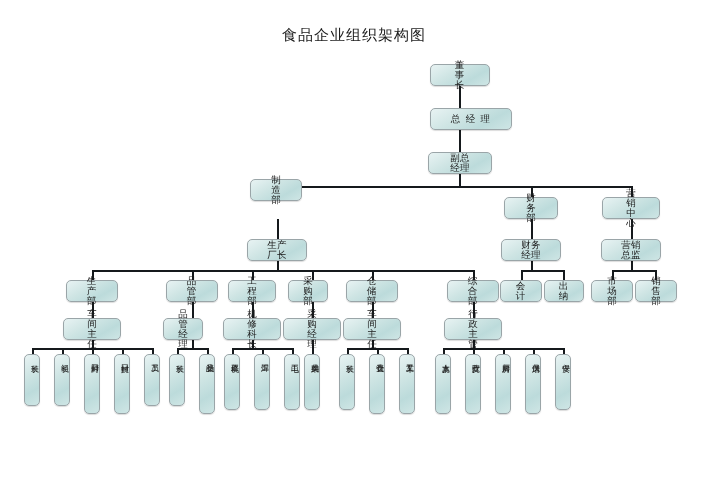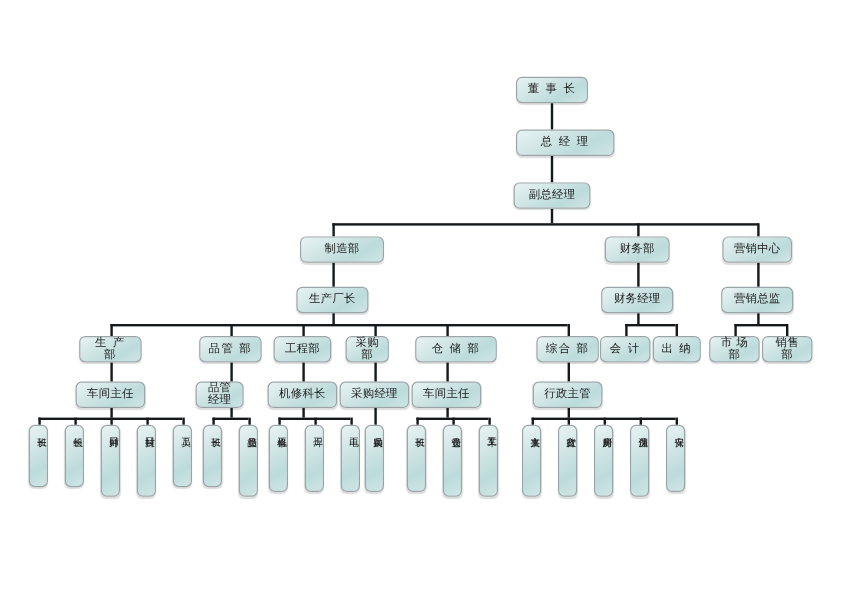--- a/index.html
+++ b/index.html
@@ -49,41 +49,42 @@
     text-align: center;
     line-height: 1.05;
     box-shadow: 0 1px 1px rgba(0,0,0,0.14);
     font-family: "DejaVu Serif", "Liberation Serif", serif;
   }
   
   .node.h {
     height: 22px;
     font-size: 9.5px;
     letter-spacing: 1.2px;
-    padding: 0 5px;
+    padding: 0 19px;
   }
   .node.h.tight { letter-spacing: 0.2px; }
   
   .node.v {
     width: 16px;
     font-size: 8px;
     letter-spacing: 0px;
     writing-mode: vertical-rl;
     text-orientation: upright;
     padding: 3px 0;
     line-height: 1.35;
     align-items: flex-start;
     justify-content: flex-start;
   }
 </style>
 </head>
 <body>
 
 <div id="canvas">
 
+  <div id="title">食品企业组织架构图</div>
 
   <div class="ln v" style="left:459px; top:86px; height:22px;"></div>
 
   <div class="ln v" style="left:459px; top:130px; height:22px;"></div>
 
   <div class="ln v" style="left:459px; top:174px; height:12px;"></div>
 
   <div class="ln h" style="left:277px; top:186px; width:355px;"></div>
 
   <div class="ln v" style="left:277px; top:186px; height:11px;"></div>
@@ -152,33 +153,33 @@
   <div class="ln v" style="left:443px; top:348px; height:6px;"></div>
   <div class="ln v" style="left:473px; top:348px; height:6px;"></div>
   <div class="ln v" style="left:503px; top:348px; height:6px;"></div>
   <div class="ln v" style="left:533px; top:348px; height:6px;"></div>
   <div class="ln v" style="left:563px; top:348px; height:6px;"></div>
 
   <div class="node h" style="left:430px; width:60px; top:64px;">董 事 长</div>
   <div class="node h" style="left:430px; width:82px; top:108px;">总 经 理</div>
   <div class="node h tight" style="left:428px; width:64px; top:152px;">副总经理</div>
 
-  <div class="node h tight" style="left:250px; width:70px; top:197px;">制造部</div>
+  <div class="node h tight" style="left:250px; width:52px; top:179px;">制造部</div>
   <div class="node h tight" style="left:504px; width:54px; top:197px;">财务部</div>
   <div class="node h tight" style="left:602px; width:58px; top:197px;">营销中心</div>
 
   <div class="node h tight" style="left:247px; width:60px; top:239px;">生产厂长</div>
   <div class="node h tight" style="left:501px; width:60px; top:239px;">财务经理</div>
   <div class="node h tight" style="left:601px; width:60px; top:239px;">营销总监</div>
 
   <div class="node h" style="left:66px;  width:52px; top:280px;">生 产 部</div>
   <div class="node h" style="left:166px; width:52px; top:280px;">品管  部</div>
   <div class="node h tight" style="left:228px; width:48px; top:280px;">工程部</div>
   <div class="node h tight" style="left:288px; width:36px; top:280px;">采购部</div>
-  <div class="node h" style="left:346px; width:68px; top:280px;">仓 储 部</div>
+  <div class="node h" style="left:346px; width:52px; top:280px;">仓 储 部</div>
   <div class="node h" style="left:447px; width:52px; top:280px;">综合  部</div>
   <div class="node h" style="left:500px; width:42px; top:280px;text-align:right;">会  计</div>
   <div class="node h" style="left:544px; width:40px; top:280px;">出  纳</div>
   <div class="node h tight" style="left:591px; width:42px; top:280px;">市 场部</div>
   <div class="node h tight" style="left:635px; width:42px; top:280px;">销售  部</div>
 
   <div class="node h tight" style="left:63px;  width:58px; top:318px;">车间主任</div>
   <div class="node h tight" style="left:163px; width:40px; top:318px;">品管经理</div>
   <div class="node h tight" style="left:223px; width:58px; top:318px;">机修科长</div>
   <div class="node h tight" style="left:283px; width:58px; top:318px;">采购经理</div>

